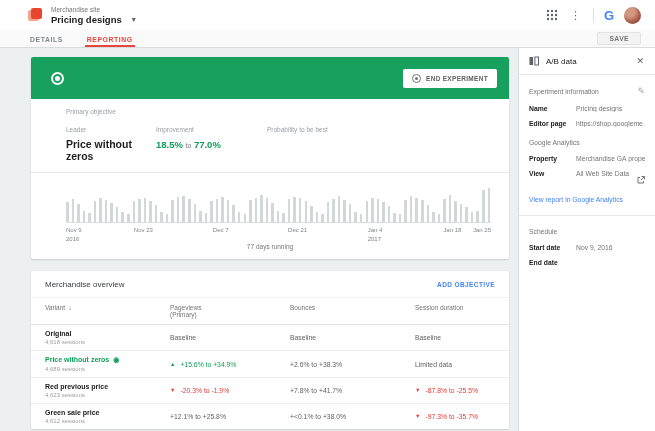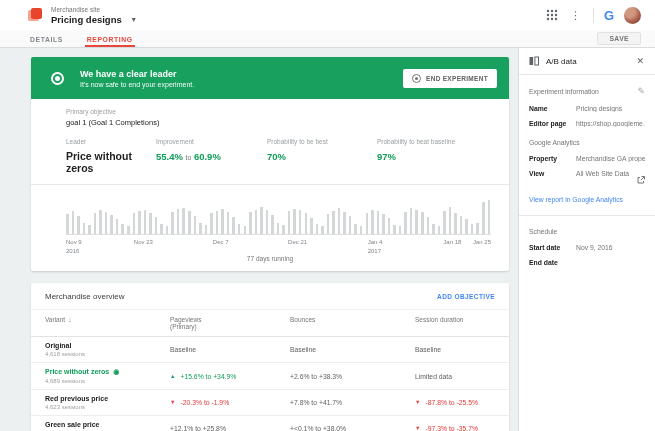--- a/index.html
+++ b/index.html
@@ -173,53 +173,43 @@
   </nav>
 
   <div class="content">
     <main class="main">
 
       <section class="card">
         <div class="banner">
           <div class="b-icon">
               <div class="b-dot"></div>
             </div>
-          <div>
-            <div class="b-title">We have a clear leader</div>
-            <div class="b-sub">It's now safe to end your experiment.</div>
-          </div>
           <button class="end-btn">
             <span class="end-icon">
                 <span></span>
               </span>
             <span>END EXPERIMENT</span>
           </button>
         </div>
 
         <div class="metrics">
           <div>
             <div class="lbl">Primary objective</div>
-            <div class="obj-val">goal 1 (Goal 1 Completions)</div>
           </div>
           <div class="metric-row">
             <div class="m1">
               <div class="lbl">Leader</div>
               <div class="leader-val">Price without zeros</div>
             </div>
             <div class="m2">
               <div class="lbl">Improvement</div>
-              <div class="green-val"><span>55.4%</span> <span class="to">to</span> <span>60.9%</span></div>
+              <div class="green-val"><span>18.5%</span> <span class="to">to</span> <span>77.0%</span></div>
             </div>
             <div class="m3">
               <div class="lbl">Probability to be best</div>
-              <div class="green-val">70%</div>
-            </div>
-            <div class="m4">
-              <div class="lbl">Probability to beat baseline</div>
-              <div class="green-val">97%</div>
             </div>
           </div>
         </div>
 
         <div class="hline"></div>
 
         <div class="sessions">
           <div class="chart-wrap">
             <div class="bars">
                 <div class="bar" style="height: 55%;"></div>

